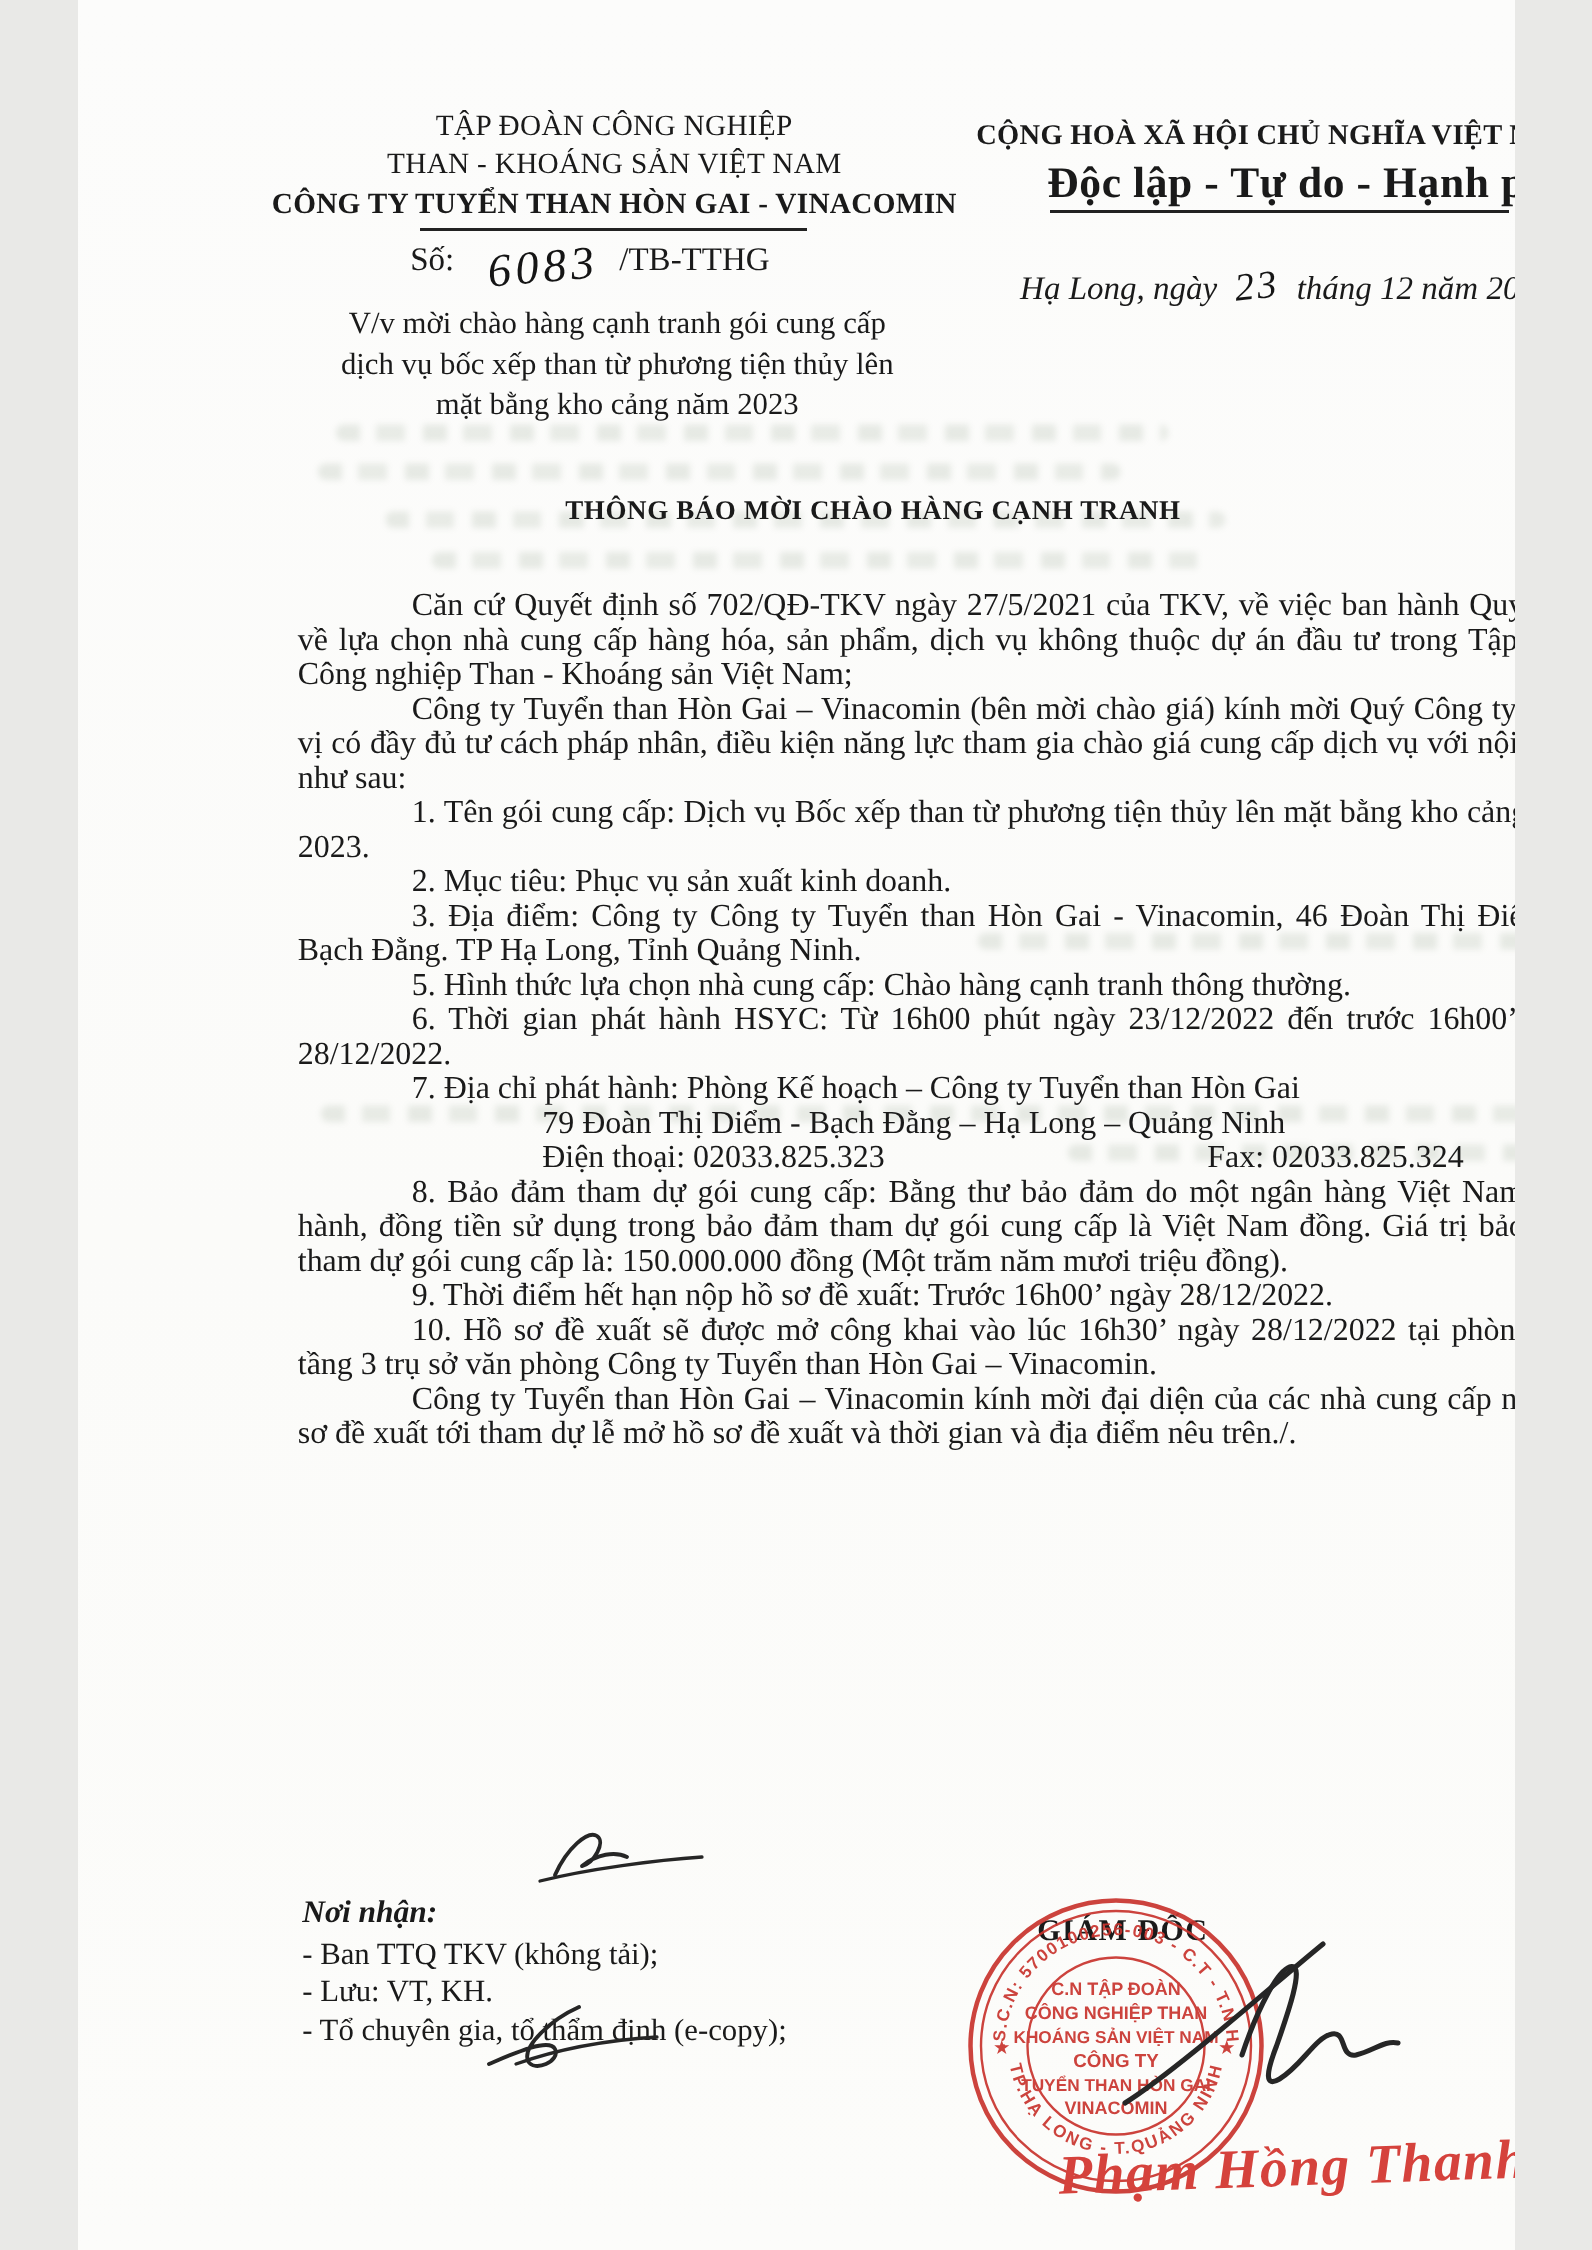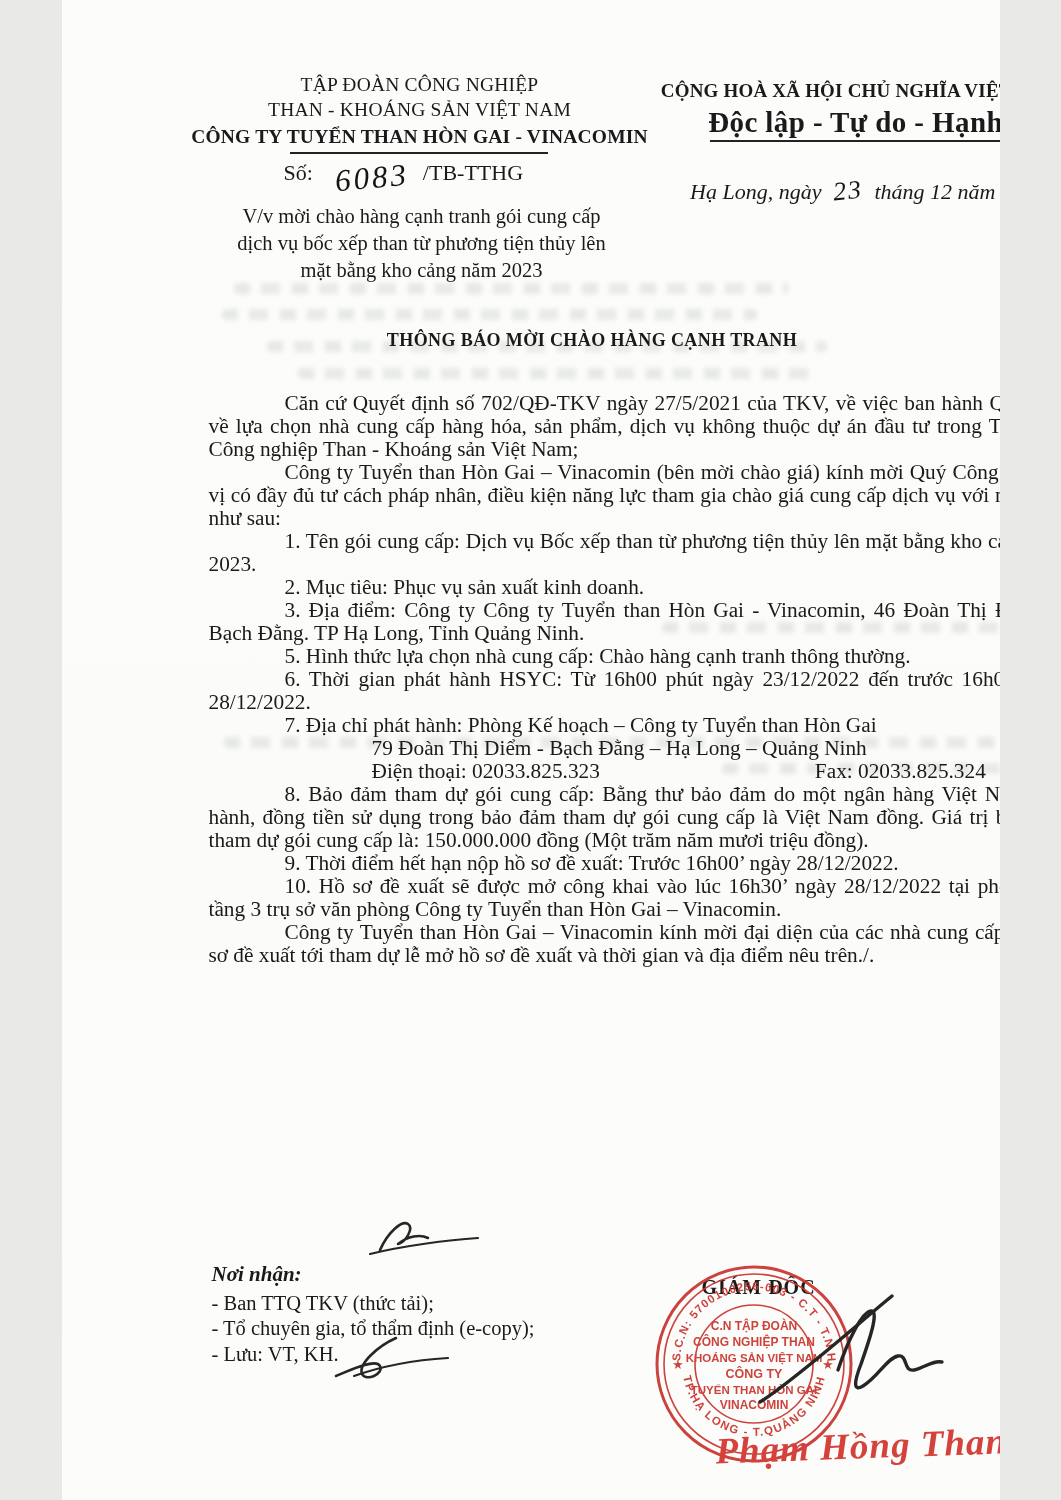--- a/index.html
+++ b/index.html
@@ -2,20 +2,21 @@
 <html><head>
 <meta charset="utf-8">
 <style>
   html,body{margin:0;padding:0;background:#e9e9e7;}
   #page{
     position:relative; width:938px; height:1500px; margin:0 auto;
     background:linear-gradient(180deg,#fcfcfb 0%, #fbfbf9 55%, #fcfcfa 100%);
     overflow:hidden;
     font-family:"Liberation Serif", serif;
     color:#1a1a1a;
+    padding-left:20px;
   }
   .abs{position:absolute;}
   
   .hdr-left{left:118px; top:72px; width:480px; text-align:center; line-height:25px; font-size:19.5px; letter-spacing:.2px;}
   .hdr-left .l3{font-weight:bold; font-size:19.5px; margin-top:2px;}
   .rule{background:#222; height:2px;}
   .hdr-right{left:588px; top:80px; width:424px; text-align:center;}
   .hdr-right .l1{font-weight:bold; font-size:19px; letter-spacing:.2px;}
   .hdr-right .l2{font-weight:bold; font-size:29px; margin-top:4px; letter-spacing:.4px;text-align:right;}
   
@@ -111,23 +112,23 @@
     <p>Công ty Tuyển than Hòn Gai – Vinacomin kính mời đại diện của các nhà cung cấp nộp hồ sơ đề xuất tới tham dự lễ mở hồ sơ đề xuất và thời gian và địa điểm nêu trên./.</p>
   </div>
 
   <svg class="abs ink" style="left:300px; top:1212px;" width="120" height="48" viewBox="0 0 120 48">
     <path d="M18,38 C26,20 40,8 46,12 C52,16 44,30 36,32 C46,24 58,22 66,26" stroke-width="2.6"></path>
     <path d="M8,42 C40,34 86,28 116,26" stroke-width="2.2"></path>
   </svg>
 
   <div class="abs noinhan">
     <div class="t">Nơi nhận:</div>
-    <div>- Ban TTQ TKV (thức tải);</div>
+    <div>- Ban TTQ TKV (không tải);</div>
+    <div>- Lưu: VT, KH.</div>
     <div>- Tổ chuyên gia, tổ thẩm định (e-copy);</div>
-    <div>- Lưu: VT, KH.</div>
   </div>
 
   <svg class="abs ink" style="left:262px; top:1328px;" width="130" height="60" viewBox="0 0 130 60">
     <path d="M72,10 C54,18 34,36 38,46 C42,54 60,46 56,38 C52,30 26,42 12,48" stroke-width="2.6"></path>
     <path d="M30,48 C58,38 92,32 124,30" stroke-width="2.2"></path>
   </svg>
 
   <div class="abs giamdoc">GIÁM ĐỐC</div>
 
   <svg class="abs stamp" viewBox="0 0 212 212">

